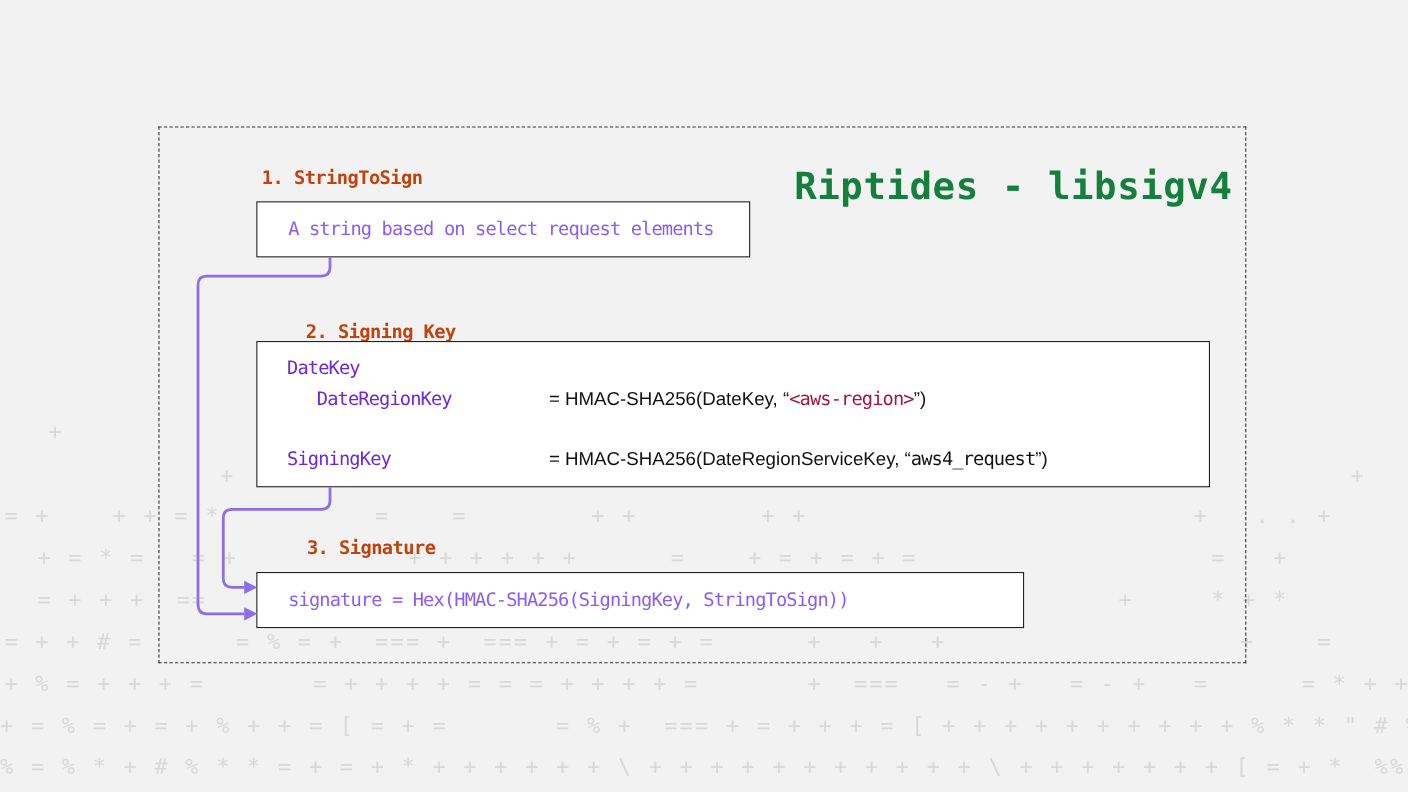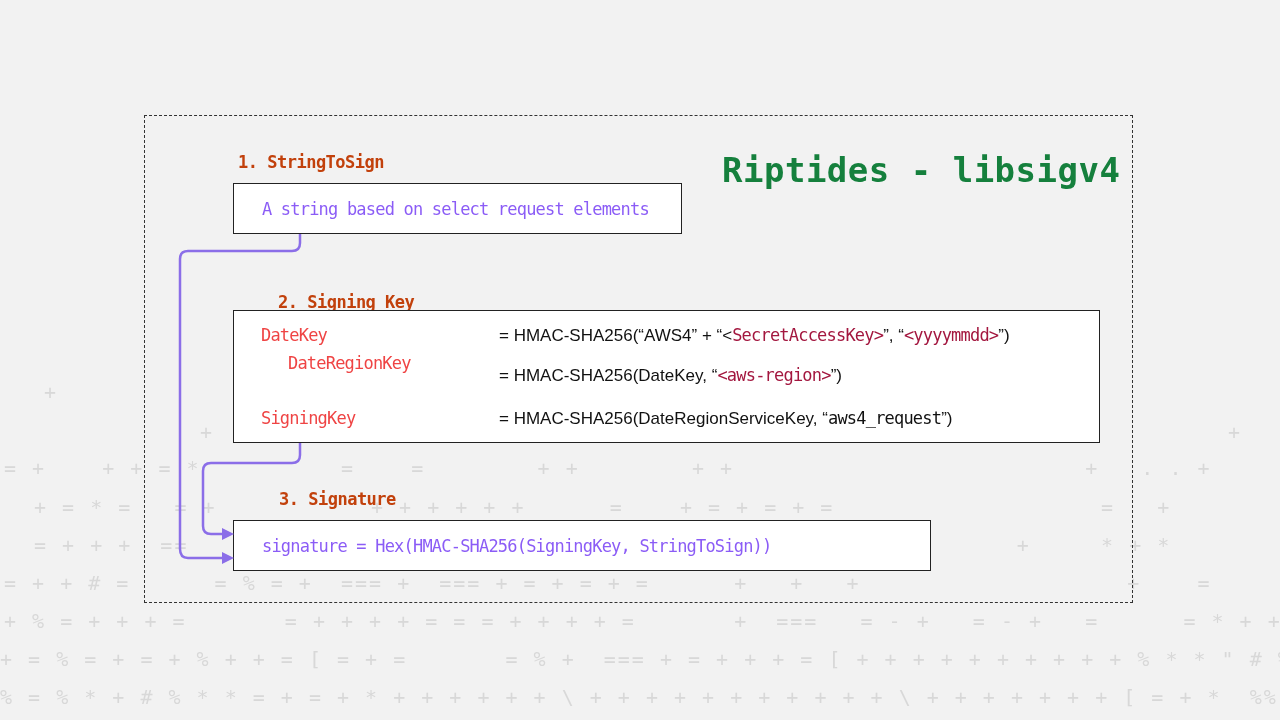--- a/index.html
+++ b/index.html
@@ -40,21 +40,21 @@
   .box {
     position:absolute; background:#fff; border:1.5px solid #222;
     box-sizing:border-box;
   }
   .box-text {
     position:absolute; font-size:17px;
     font-family:"DejaVu Sans Mono", monospace;
     letter-spacing:-0.8px;
     color:#8b5cf6; white-space:pre;
   }
-  .key-row { position:absolute; left:27px; font-size:17px; white-space:pre; color:#ef4444;
+  .key-row { position:absolute; left:27px; font-size:17px; white-space:pre; color:#6d28d9;
     font-family:"DejaVu Sans Mono", monospace; letter-spacing:-0.8px; }
   .key-expr { position:absolute; left:265px; font-size:17px; white-space:pre; color:#111;
     font-family:"Liberation Sans", sans-serif; }
   .red { color:#a3173f; font-family:"DejaVu Sans Mono", monospace; letter-spacing:-0.8px; }
   .plain-mono { font-family:"DejaVu Sans Mono", monospace; letter-spacing:-0.8px; }
   svg.arrows { position:absolute; left:0; top:0; }
 </style>
 </head>
 <body>
 
@@ -76,24 +76,23 @@
 <div class="title">Riptides - libsigv4</div>
 
 <div class="label" style="left:238px; top:152px;">1. StringToSign</div>
 <div class="box" style="left:233px; top:183px; width:449px; height:51px;">
   <div class="box-text" style="left:28px; top:15px;">A string based on select request elements</div>
 </div>
 
 <div class="label" style="left:238px; top:292px;margin-left:40px;">2. Signing Key</div>
 <div class="box" style="left:233px; top:310px; width:867px; height:133px;">
   <div class="key-row" style="top:14px;">DateKey</div>
-  <div class="key-expr" style="top:14px;"><span>= HMAC-SHA256(“AWS4” + “&lt;</span><span class="red">SecretAccessKey&gt;</span><span>”, “</span><span class="red">&lt;yyyymmdd&gt;</span><span>”)</span></div>
 
   <div class="key-row" style="top:42px;margin-left:27px;">DateRegionKey</div>
-  <div class="key-expr" style="top:42px;margin-top:12px;"><span>= HMAC-SHA256(DateKey, “</span><span class="red">&lt;aws-region&gt;</span><span>”)</span></div>
+  <div class="key-expr" style="top:42px;"><span>= HMAC-SHA256(DateKey, “</span><span class="red">&lt;aws-region&gt;</span><span>”)</span></div>
 
 
   <div class="key-row" style="top:97px;">SigningKey</div>
   <div class="key-expr" style="top:97px;"><span>= HMAC-SHA256(DateRegionServiceKey, “</span><span class="plain-mono">aws4_request</span><span>”)</span></div>
 </div>
 
 <div class="label" style="left:238px; top:489px;margin-left:41px;">3. Signature</div>
 <div class="box" style="left:233px; top:520px; width:698px; height:51px;">
   <div class="box-text" style="left:28px; top:15px;">signature = Hex(HMAC-SHA256(SigningKey, StringToSign))</div>
 </div>

